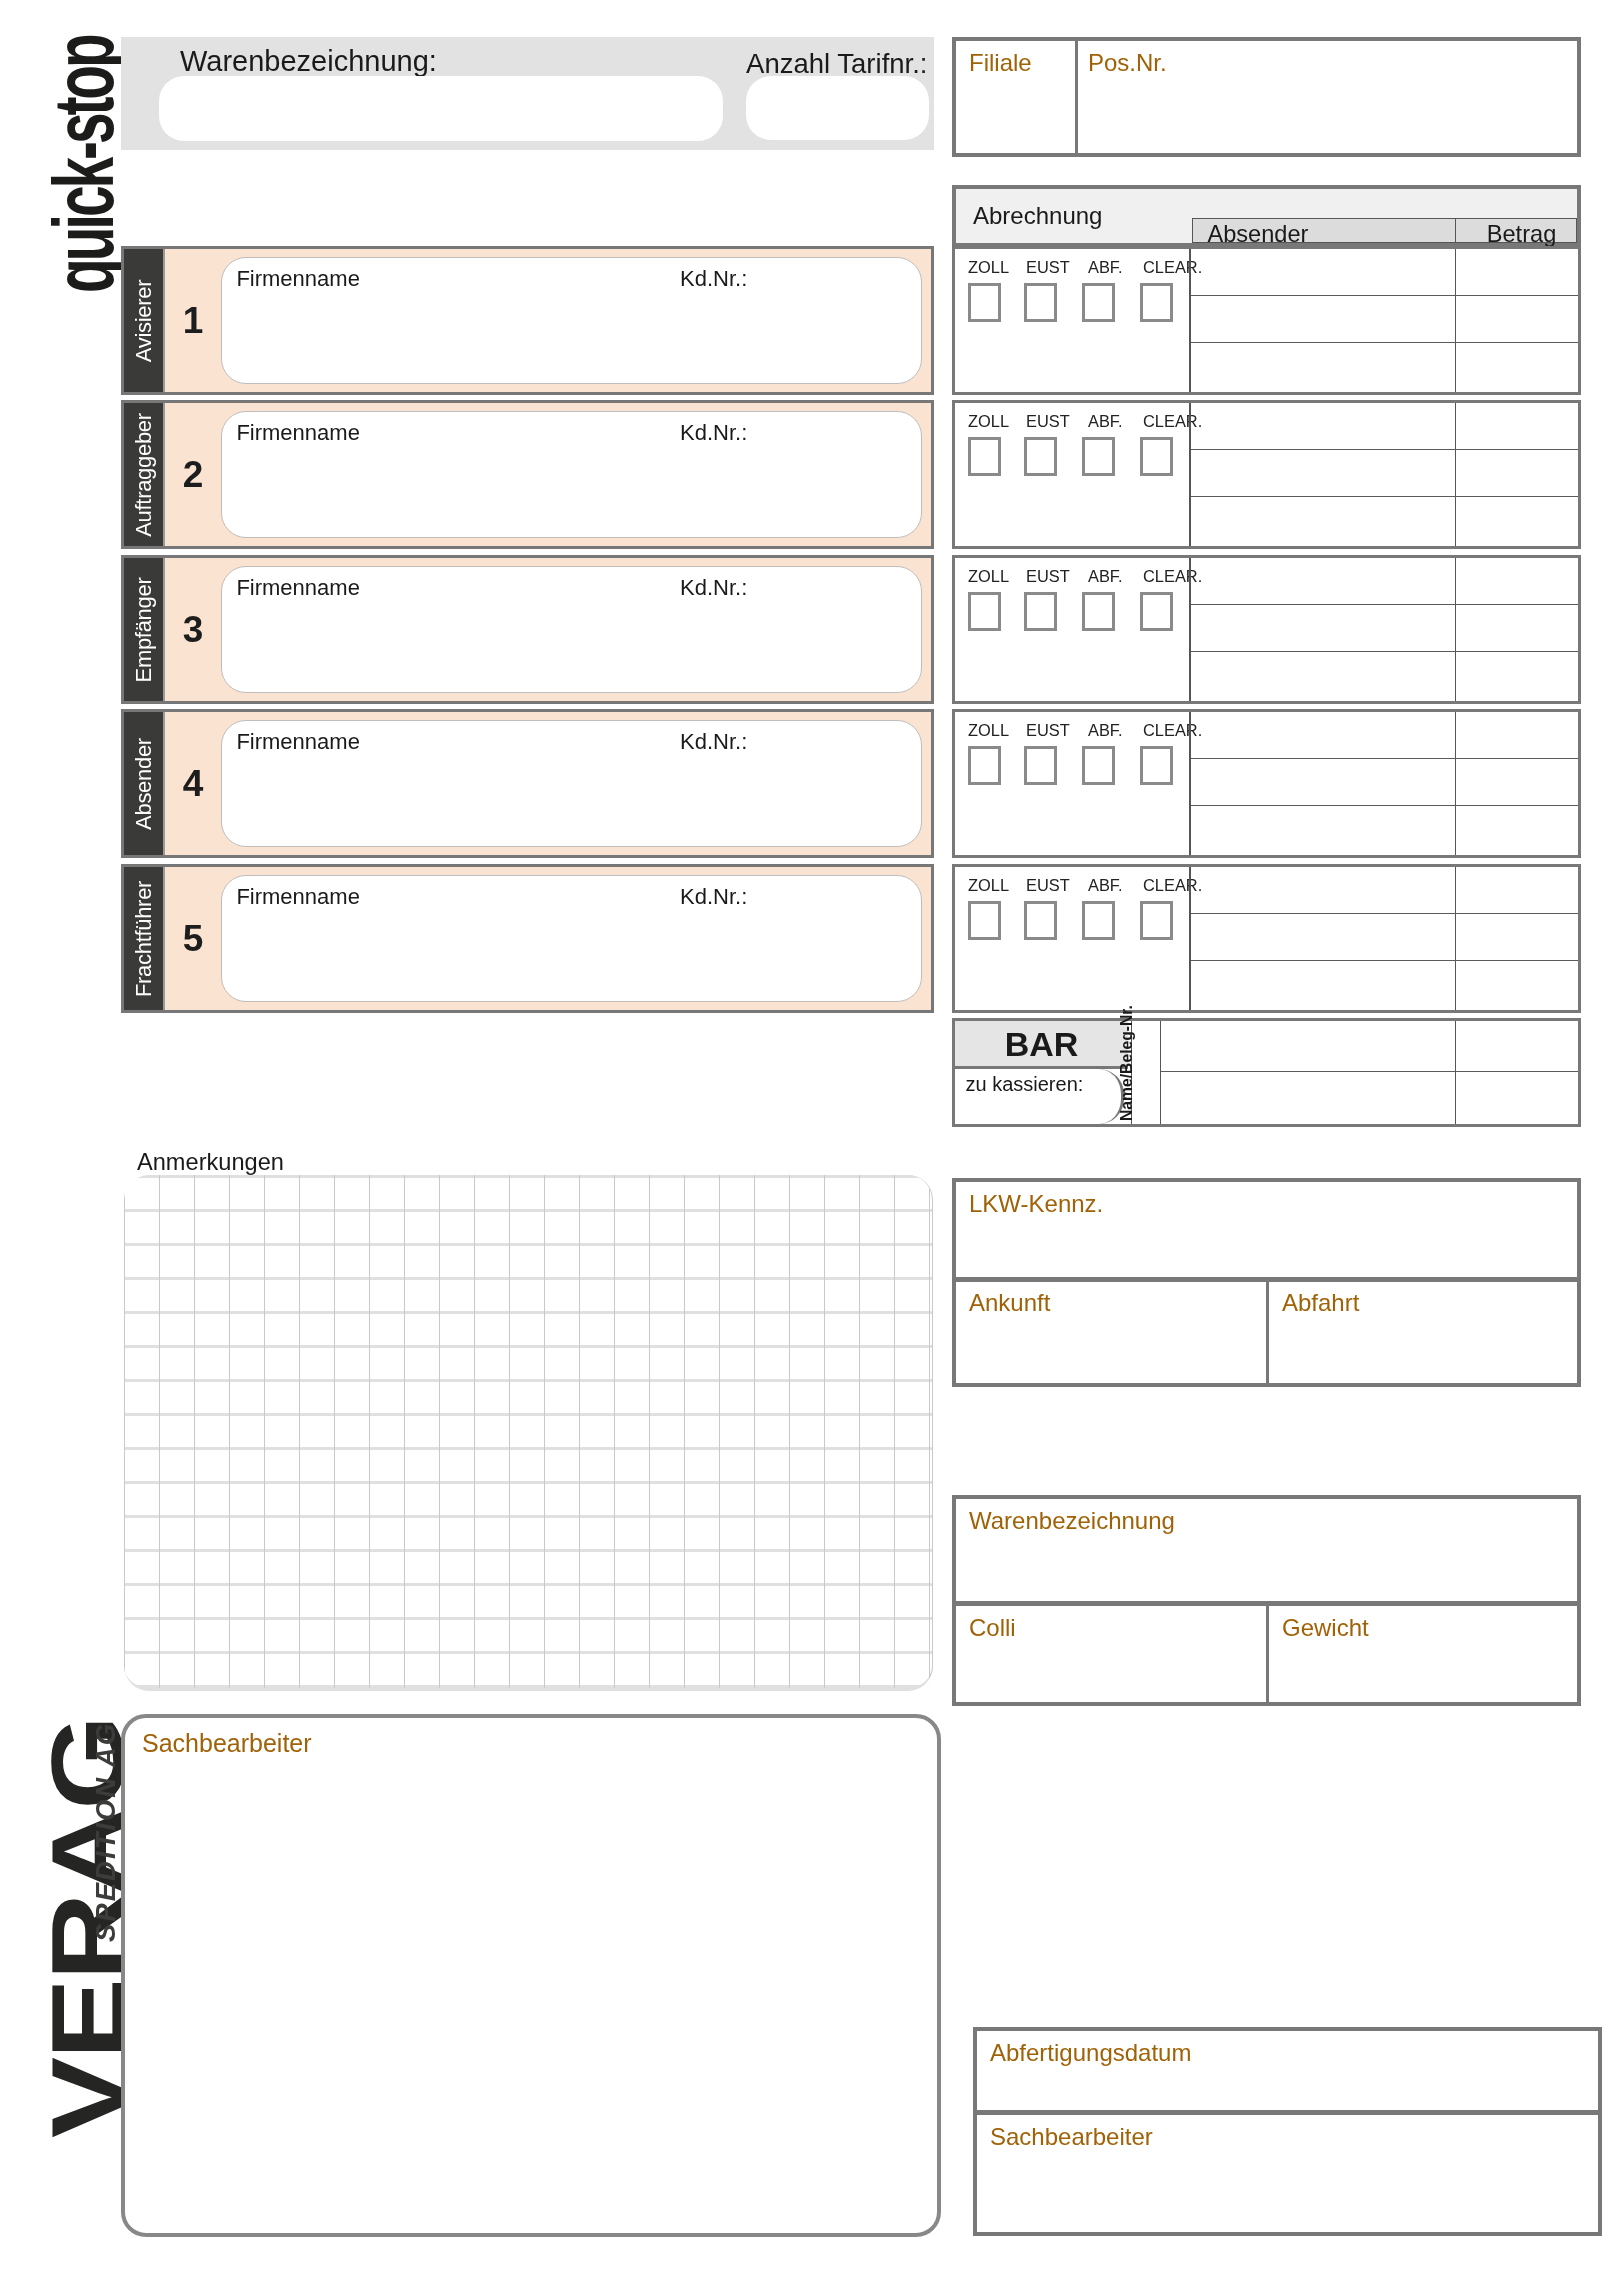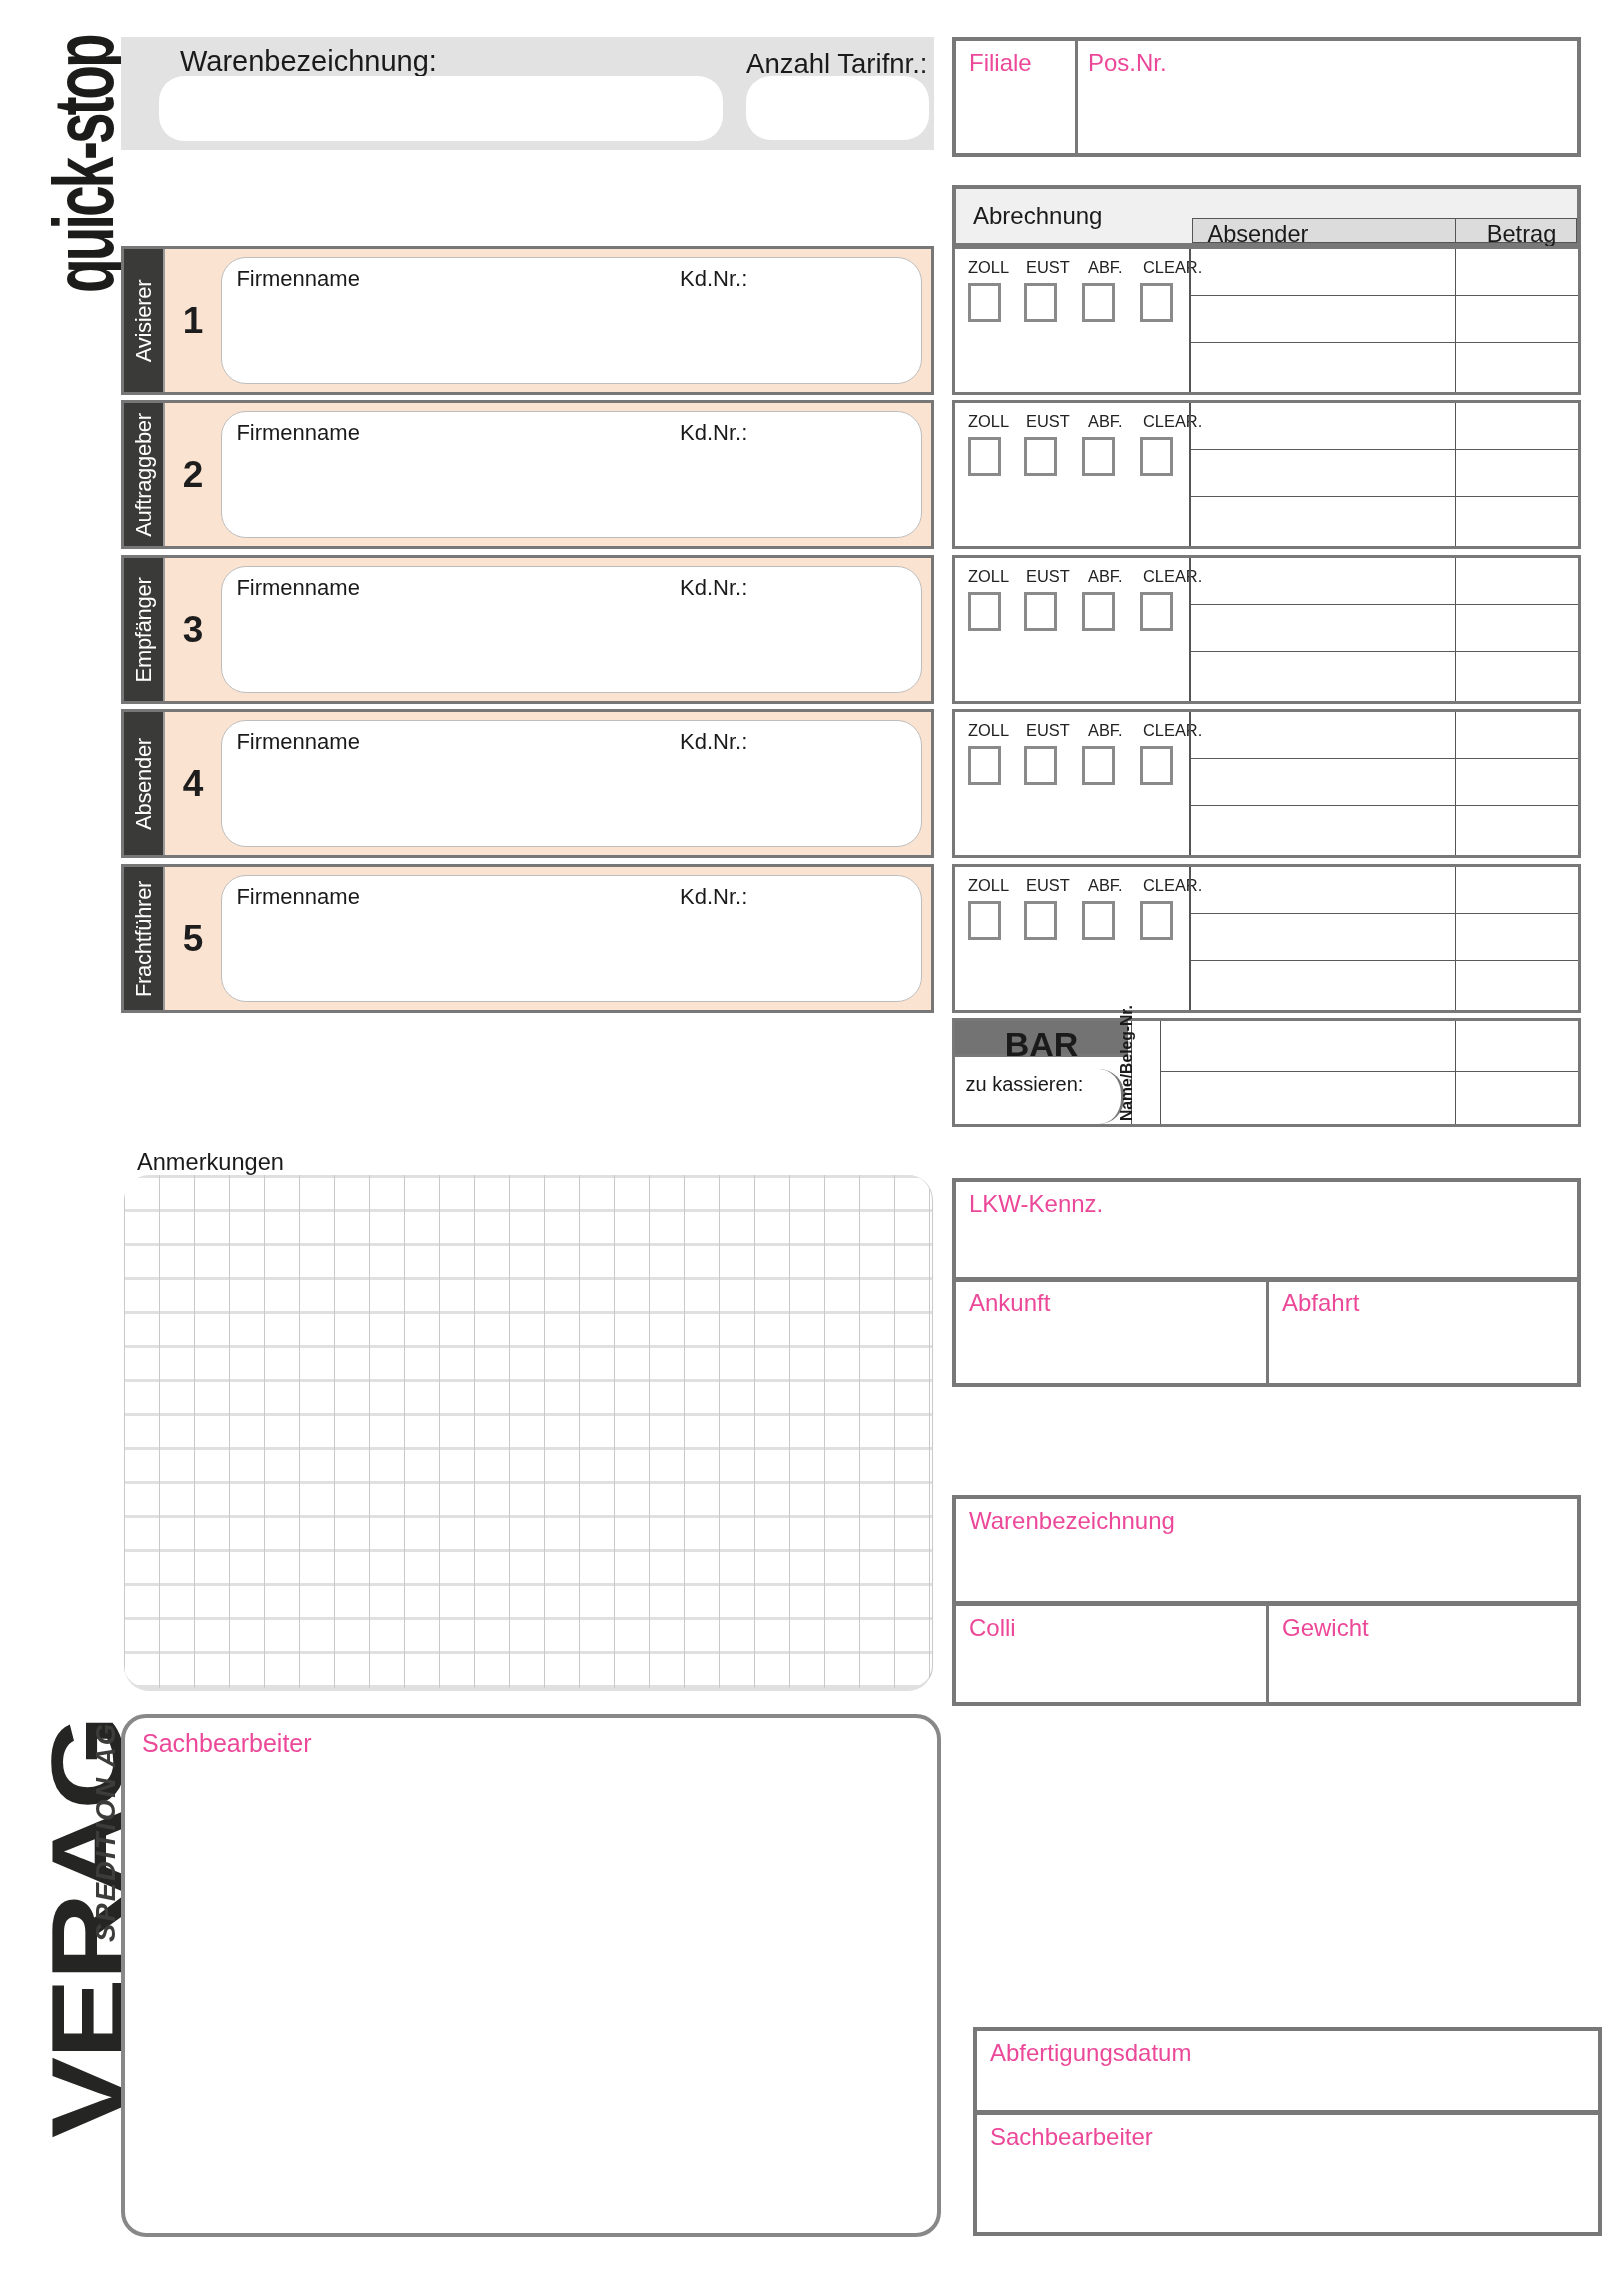--- a/index.html
+++ b/index.html
@@ -21,21 +21,21 @@
   
   .top-panel { position:absolute; left:121px; top:37px; width:813px; height:113px; background:#e2e2e2; }
   .abf-label { position:absolute; left:59px; top:7.9px; font-size:29px; }
   .anz-label { position:absolute; right:6.5px; top:10.5px; font-size:27.5px; }
   .abf-input { position:absolute; left:38px; top:39px; width:564px; height:65px; background:#fff; }
   .anz-input { position:absolute; right:5.2px; top:39px; width:183px; height:64px; background:#fff; }
 
   .filiale-box { position:absolute; left:952px; top:37px; width:629px; height:120px;
     border:4.6px solid #787878; background:#fff; }
   .filiale-div { position:absolute; left:119px; top:0; bottom:0; width:3.3px; background:#787878; }
-  .cell-label { position:absolute; font-size:24px; color:#ec4899; }
+  .cell-label { position:absolute; font-size:24px; color:#a16207; }
 
   
   .abr-header { position:absolute; left:952px; top:185px; width:629px; height:62px;
     border:4.6px solid #787878; background:#f0f0f0; }
   .abr-title { position:absolute; left:17px; top:13px; font-size:24px; }
   .lb-strip { position:absolute; left:236px; top:29.4px; right:0; bottom:0; border:1.3px solid #555; background:#dcdcdc; }
   .lb-split { position:absolute; left:262px; top:0; bottom:0; width:1.3px; background:#555; }
   .lstg { position:absolute; left:14.4px; top:1.3px; font-size:23.6px; }
   .btrg { position:absolute; left:274px; right:0; top:1.3px; text-align:center; font-size:23.6px; }
 
@@ -45,21 +45,21 @@
   .vsep2 { position:absolute; left:500px; top:0; bottom:0; width:1.3px; background:#555; }
   .hsep { position:absolute; left:236px; right:0; height:1.3px; background:#5a5a5a; }
   .cblabel { position:absolute; top:9.2px; font-size:16.4px; letter-spacing:0px; color:#222; }
   .cl0 { left:13px; } .cl1 { left:71px; } .cl2 { left:133px; } .cl3 { left:188px; }
   .cbox { position:absolute; top:34px; width:33px; height:39px; border:3.9px solid #8a8a8a; background:#fff; }
   .cb0 { left:13px; } .cb1 { left:69px; } .cb2 { left:127px; } .cb3 { left:185px; }
 
   
   .bar-block { position:absolute; left:952px; top:1018px; width:629px; height:109px;
     border:3.9px solid #787878; background:#fff; }
-  .bar-cell { position:absolute; left:0; top:0; width:173px; height:36px; background:#737373;
+  .bar-cell { position:absolute; left:0; top:0; width:173px; height:48px; background:#e5e5e5;
     border-bottom:3.9px solid #787878; text-align:center; }
   .bar-txt { font-size:34px; font-weight:700; margin-top:3.9px; display:inline-block; }
   .zk-cell { position:absolute; left:0; top:48px; bottom:0; width:169px; background:#fff;
     border-right:3.3px solid #787878; }
   .zk-txt { position:absolute; left:10.5px; top:3.9px; font-size:20px; }
   .nb-strip { position:absolute; left:176px; top:0; bottom:0; width:30px;
     border-left:1.3px solid #555; border-right:1.3px solid #555; background:#fff; }
   .nb-txt { position:absolute; left:3.9px; bottom:2.6px; transform-origin:0 100%;
     transform:rotate(-90deg); white-space:nowrap; font-size:15.7px; font-weight:700; }
   .bar-hsep { position:absolute; left:206px; right:0; top:50px; height:1.3px; background:#5a5a5a; }

